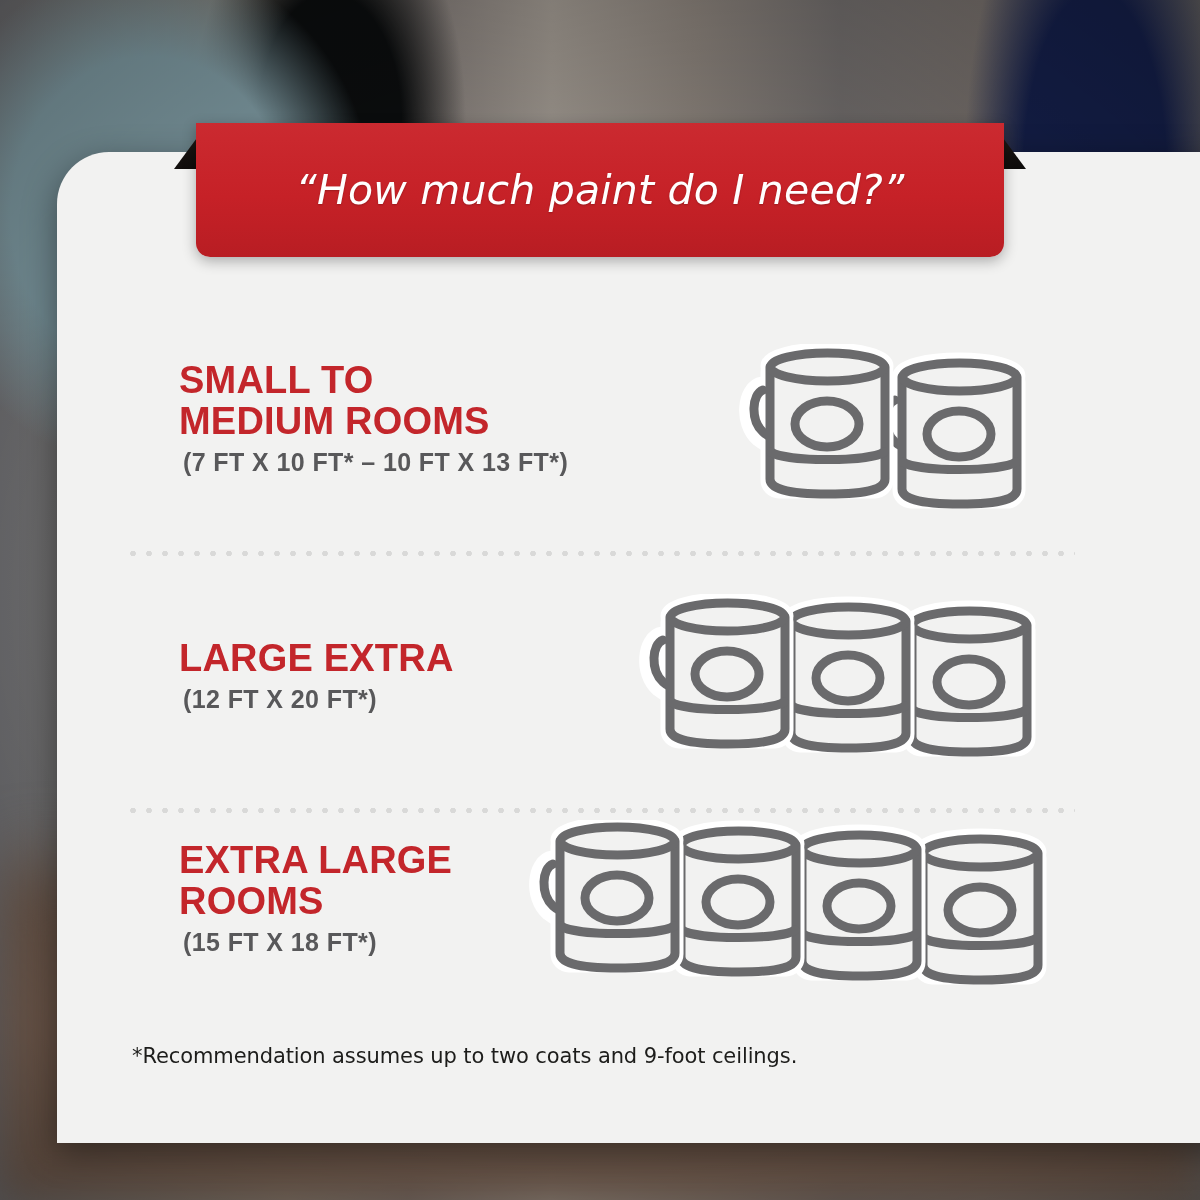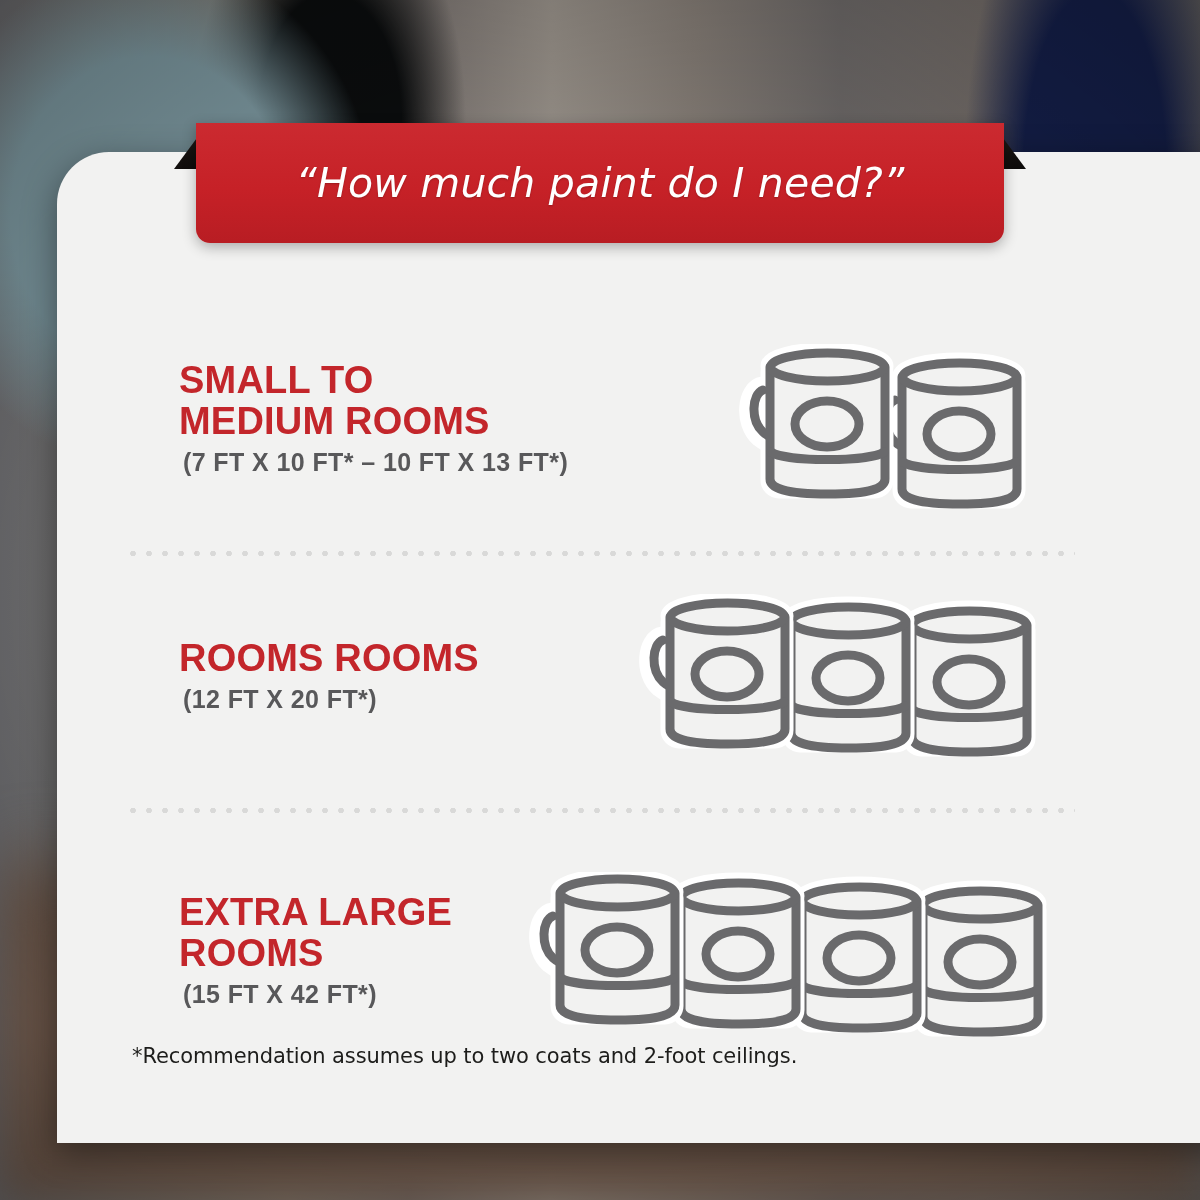--- a/index.html
+++ b/index.html
@@ -71,21 +71,21 @@
     top: 0;
     width: 34px; height: 46px;
     background: linear-gradient(155deg, #2a2320 0%, #15110f 60%, #0c0a09 100%);
   }
   .ribbon-fold.left  { left: -22px;  clip-path: polygon(100% 0, 100% 100%, 0 100%); }
   .ribbon-fold.right { right: -22px; clip-path: polygon(0 0, 100% 100%, 0 100%); }
 
   #banner {
     position: absolute;
     left: 0; top: 0;
-    width: 808px; height: 120px;
+    width: 808px; height: 134px;
     background: linear-gradient(180deg, #cb2a30 0%, #c62127 55%, #b81d23 100%);
     border-radius: 0 0 14px 14px;
     box-shadow: 0 4px 14px rgba(0,0,0,0.30);
     display: flex; align-items: center; justify-content: center;
   }
   #banner-title {
     color: #ffffff;
     font-family: "DejaVu Sans", sans-serif;
     font-size: 41px;
     font-style: italic;
@@ -211,21 +211,21 @@
               <ellipse cx="72" cy="76" rx="32" ry="23" fill="#f2f2f1"></ellipse>
             </g>
           </g>
         </svg>
       </div>
 
       <div class="divider" style="top:398px;"></div>
 
       <div class="row" id="row-1" style="top:430px;height:200px;">
         <div class="row-text" style="top:56px;">
-          <p class="row-heading">ROOMS ROOMS</p>
+          <p class="row-heading">LARGE EXTRA</p>
           <p class="row-sub">(12 FT X 20 FT*)</p>
         </div>
         <svg class="cans" style="left:578px; top:12px;" width="410" height="185" viewBox="0 0 410 185">
           <g transform="translate(262,12)">
             <g>
               <path d="M8,40 C-6,42 -10,74 6,88 C18,98 30,96 36,92" fill="none" stroke="#ffffff" stroke-width="23" stroke-linecap="round"></path>
               <rect x="18" y="36" width="26" height="26" rx="7" fill="#ffffff" stroke="#ffffff" stroke-width="16"></rect>
               <rect x="14" y="14" width="116" height="128" rx="10" fill="#ffffff" stroke="#ffffff" stroke-width="17"></rect>
               <ellipse cx="72" cy="18" rx="58" ry="15" fill="#ffffff" stroke="#ffffff" stroke-width="17"></ellipse>
             </g>
@@ -268,25 +268,25 @@
               <ellipse cx="72.5" cy="19" rx="57" ry="14" fill="#f2f2f1"></ellipse>
               <path d="M16,104 C30,114 115,114 129,104"></path>
               <ellipse cx="72" cy="76" rx="32" ry="23" fill="#f2f2f1"></ellipse>
             </g>
           </g>
         </svg>
       </div>
 
       <div class="divider" style="top:655px;"></div>
 
-      <div class="row" id="row-2" style="top:708px;height:200px;">
+      <div class="row" id="row-2" style="top:656px;height:200px;">
         <div class="row-text" style="top:32px;">
           <p class="row-heading">EXTRA LARGE
 ROOMS</p>
-          <p class="row-sub">(15 FT X 42 FT*)</p>
+          <p class="row-sub">(15 FT X 18 FT*)</p>
         </div>
         <svg class="cans" style="left:468px; top:12px;" width="530" height="185" viewBox="0 0 530 185">
           <g transform="translate(383,14)">
             <g>
               <path d="M8,40 C-6,42 -10,74 6,88 C18,98 30,96 36,92" fill="none" stroke="#ffffff" stroke-width="23" stroke-linecap="round"></path>
               <rect x="18" y="36" width="26" height="26" rx="7" fill="#ffffff" stroke="#ffffff" stroke-width="16"></rect>
               <rect x="14" y="14" width="116" height="128" rx="10" fill="#ffffff" stroke="#ffffff" stroke-width="17"></rect>
               <ellipse cx="72" cy="18" rx="58" ry="15" fill="#ffffff" stroke="#ffffff" stroke-width="17"></ellipse>
             </g>
             <g fill="none" stroke="#6a6a6c" stroke-width="9" stroke-linecap="round" stroke-linejoin="round">
@@ -342,21 +342,21 @@
               <rect x="21" y="39" width="20" height="22" rx="6" fill="#6a6a6c"></rect>
               <path d="M15,19 L15,131 C15,140 30,146 73,146 C116,146 130,140 130,131 L130,19" fill="#f2f2f1"></path>
               <ellipse cx="72.5" cy="19" rx="57" ry="14" fill="#f2f2f1"></ellipse>
               <path d="M16,104 C30,114 115,114 129,104"></path>
               <ellipse cx="72" cy="76" rx="32" ry="23" fill="#f2f2f1"></ellipse>
             </g>
           </g>
         </svg>
       </div>
 
-      <div id="footnote">*Recommendation assumes up to two coats and 2-foot ceilings.</div>
+      <div id="footnote">*Recommendation assumes up to two coats and 9-foot ceilings.</div>
 
     </div>
   </div>
 
   <div id="banner-wrap">
     <div class="ribbon-fold left"></div>
     <div class="ribbon-fold right"></div>
     <div id="banner">
       <span id="banner-title">“How much paint do I need?”</span>
     </div>

